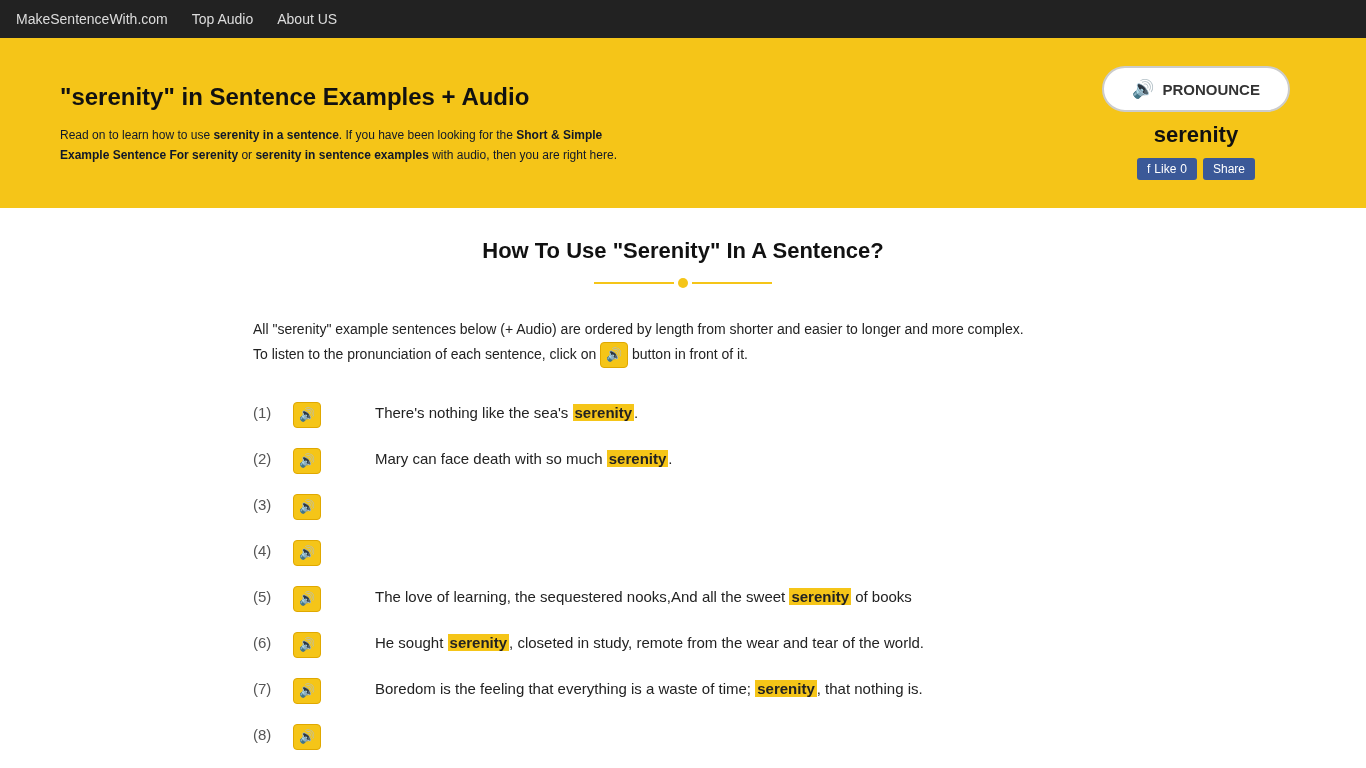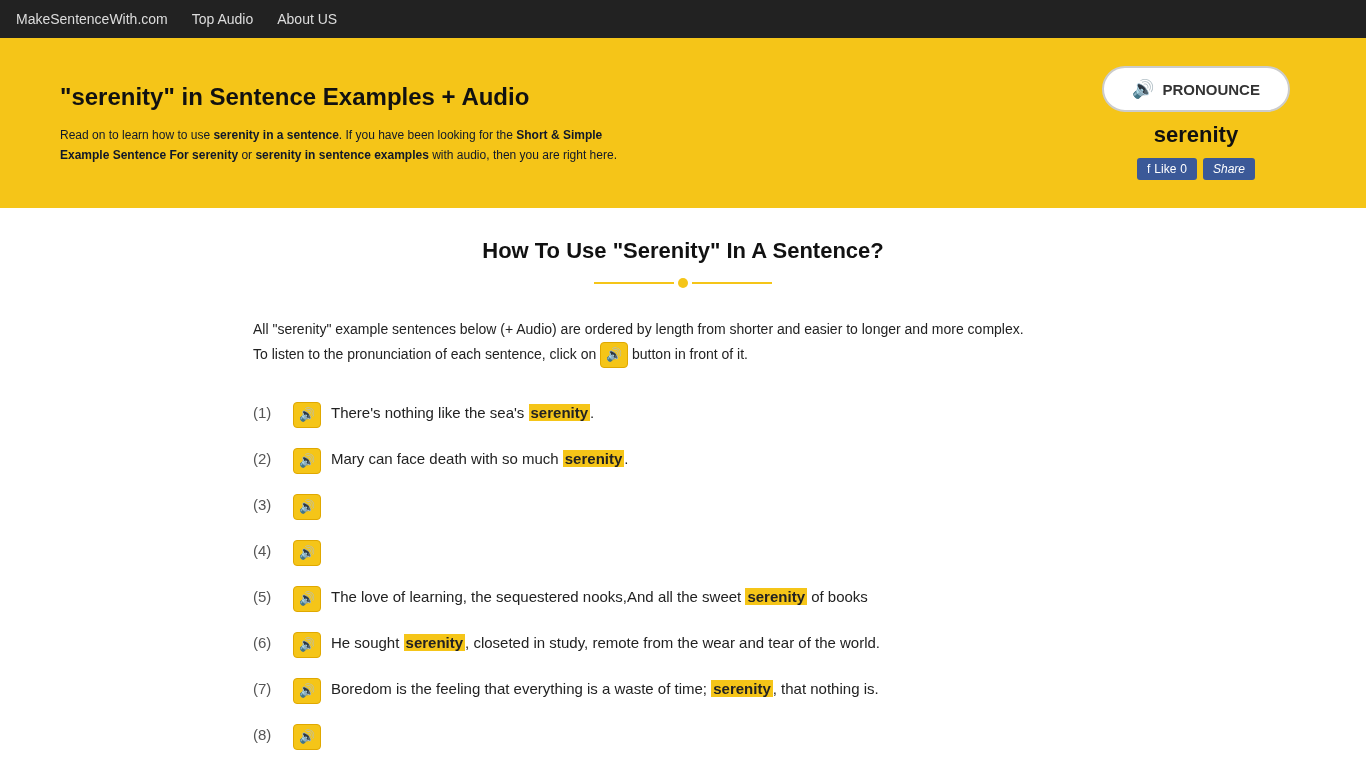--- a/index.html
+++ b/index.html
@@ -78,21 +78,20 @@
       gap: 4px;
     }
     .fb-share-btn {
       background: #3b5998;
       color: #fff;
       border: none;
       border-radius: 3px;
       padding: 4px 10px;
       font-size: 12px;
       cursor: pointer;
-      font-style: italic;
     }
 
     
     .main {
       max-width: 900px;
       margin: 0 auto;
       padding: 30px 20px 40px;
     }
 
     .section-title {
@@ -168,21 +167,21 @@
       border-radius: 4px;
       width: 28px;
       height: 26px;
       display: flex;
       align-items: center;
       justify-content: center;
       cursor: pointer;
       flex-shrink: 0;
       font-size: 13px;
     }
-    .sentence-text { flex: 1; }
+    .sentence-text { flex: 1; margin-left: 44px; }
     .highlight {
       background: #f5c518;
       font-weight: bold;
       padding: 0 2px;
     }
   </style>
 </head>
 <body>
 
 <nav>

